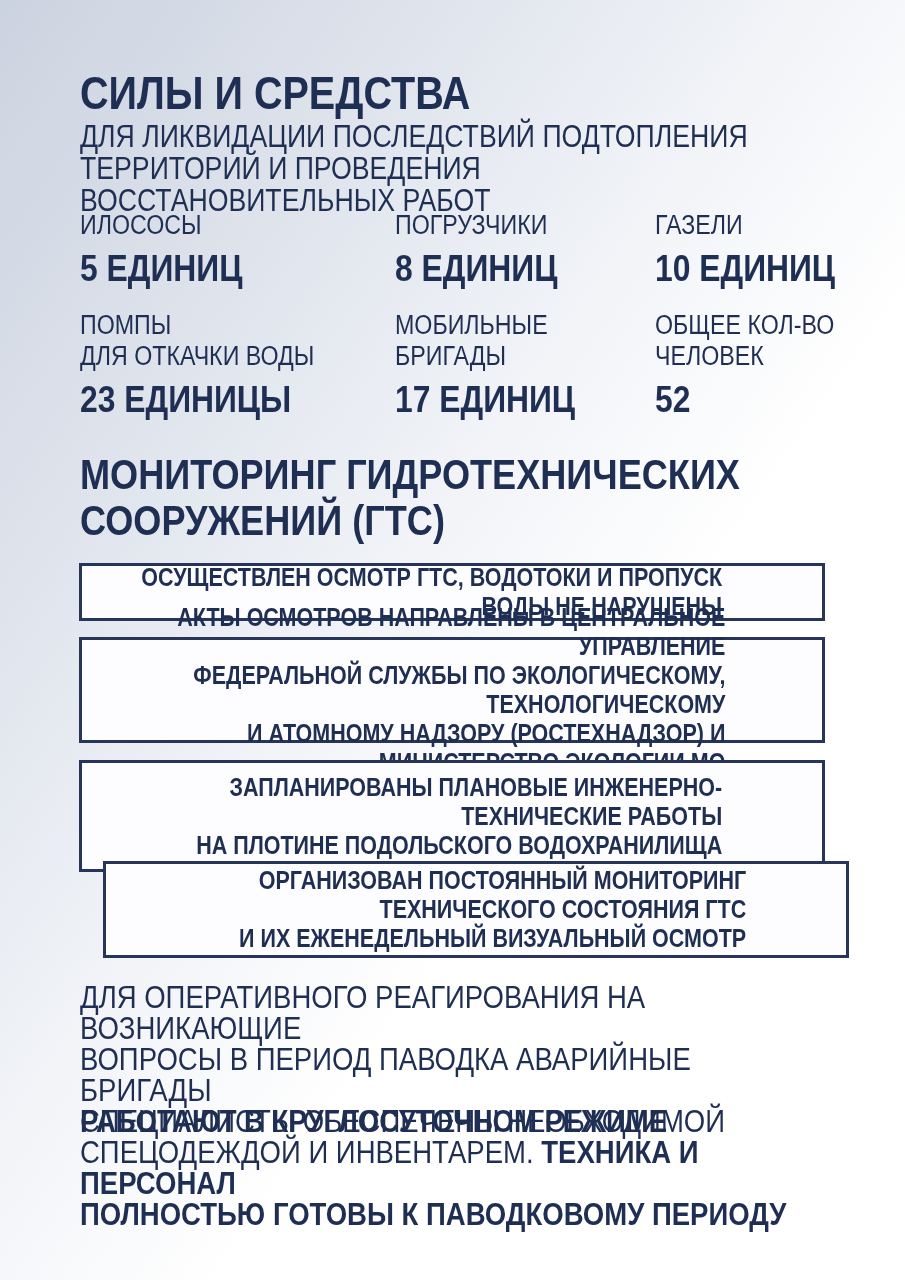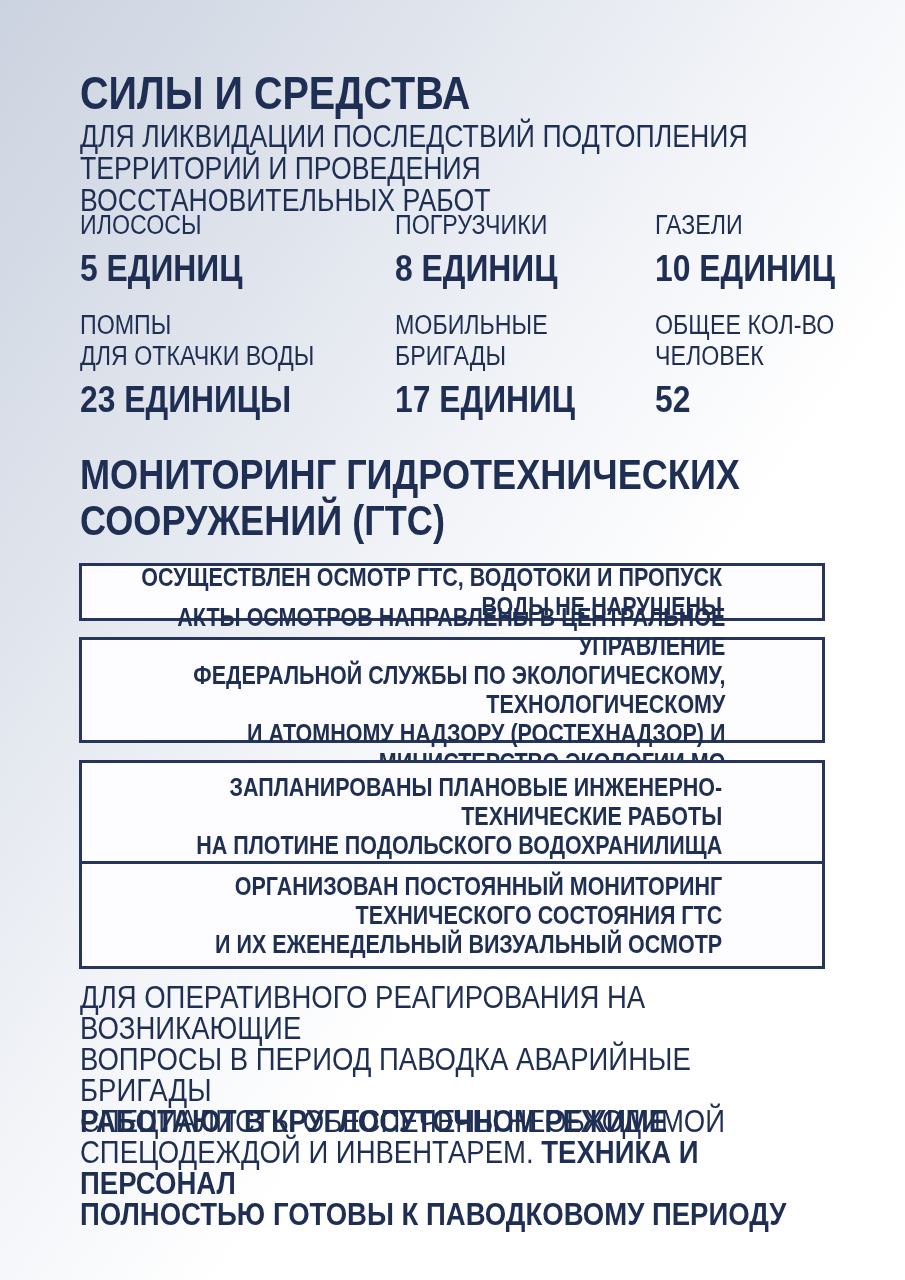--- a/index.html
+++ b/index.html
@@ -137,21 +137,21 @@
   </div>
   <div class="box" style="top:637px; height:106px;padding-left:23px;">
     <div class="box-text">АКТЫ ОСМОТРОВ НАПРАВЛЕНЫ В ЦЕНТРАЛЬНОЕ УПРАВЛЕНИЕ
 ФЕДЕРАЛЬНОЙ СЛУЖБЫ ПО ЭКОЛОГИЧЕСКОМУ, ТЕХНОЛОГИЧЕСКОМУ
 И АТОМНОМУ НАДЗОРУ (РОСТЕХНАДЗОР) И МИНИСТЕРСТВО ЭКОЛОГИИ МО</div>
   </div>
   <div class="box" style="top:760px; height:112px;">
     <div class="box-text">ЗАПЛАНИРОВАНЫ ПЛАНОВЫЕ ИНЖЕНЕРНО-ТЕХНИЧЕСКИЕ РАБОТЫ
 НА ПЛОТИНЕ ПОДОЛЬСКОГО ВОДОХРАНИЛИЩА</div>
   </div>
-  <div class="box" style="top:861px; height:108px;">
+  <div class="box" style="top:861px; height:97px;margin-left:24px;">
     <div class="box-text">ОРГАНИЗОВАН ПОСТОЯННЫЙ МОНИТОРИНГ ТЕХНИЧЕСКОГО СОСТОЯНИЯ ГТС
 И ИХ ЕЖЕНЕДЕЛЬНЫЙ ВИЗУАЛЬНЫЙ ОСМОТР</div>
   </div>
 
   <p class="abs para cond" style="top:982px;"><span>ДЛЯ ОПЕРАТИВНОГО РЕАГИРОВАНИЯ НА ВОЗНИКАЮЩИЕ
 ВОПРОСЫ В ПЕРИОД ПАВОДКА АВАРИЙНЫЕ БРИГАДЫ
 </span><span class="bold">РАБОТАЮТ В КРУГЛОСУТОЧНОМ РЕЖИМЕ</span></p>
 
   <p class="abs para cond" style="top:1106px;"><span>СПЕЦИАЛИСТЫ ОБЕСПЕЧЕНЫ НЕОБХОДИМОЙ
 СПЕЦОДЕЖДОЙ И ИНВЕНТАРЕМ. </span><span class="bold">ТЕХНИКА И ПЕРСОНАЛ

